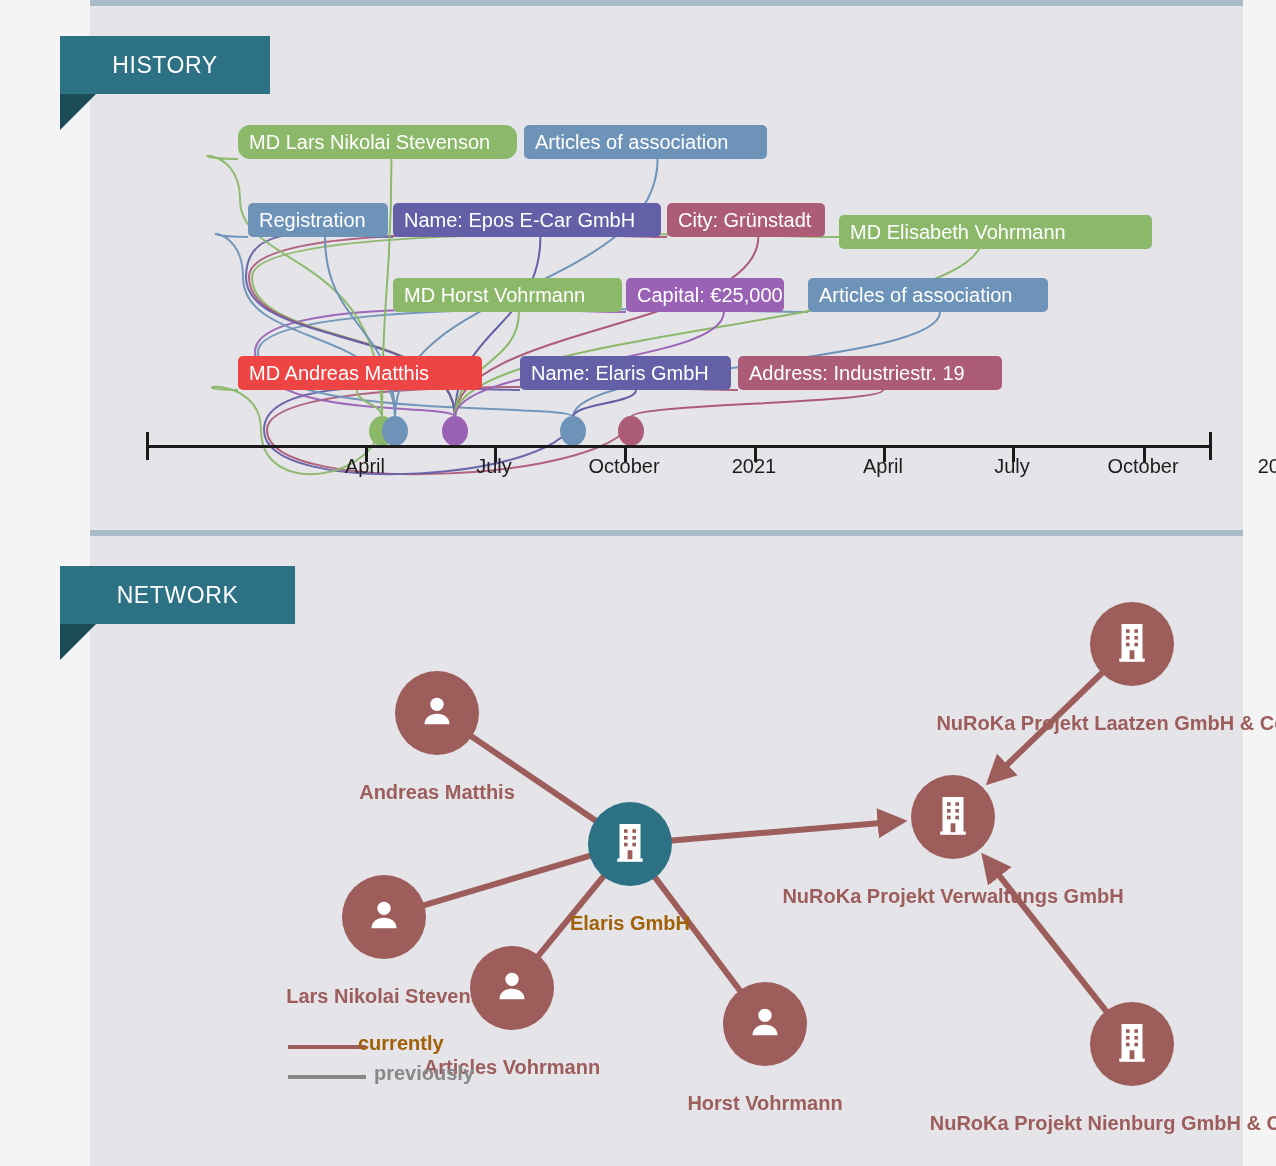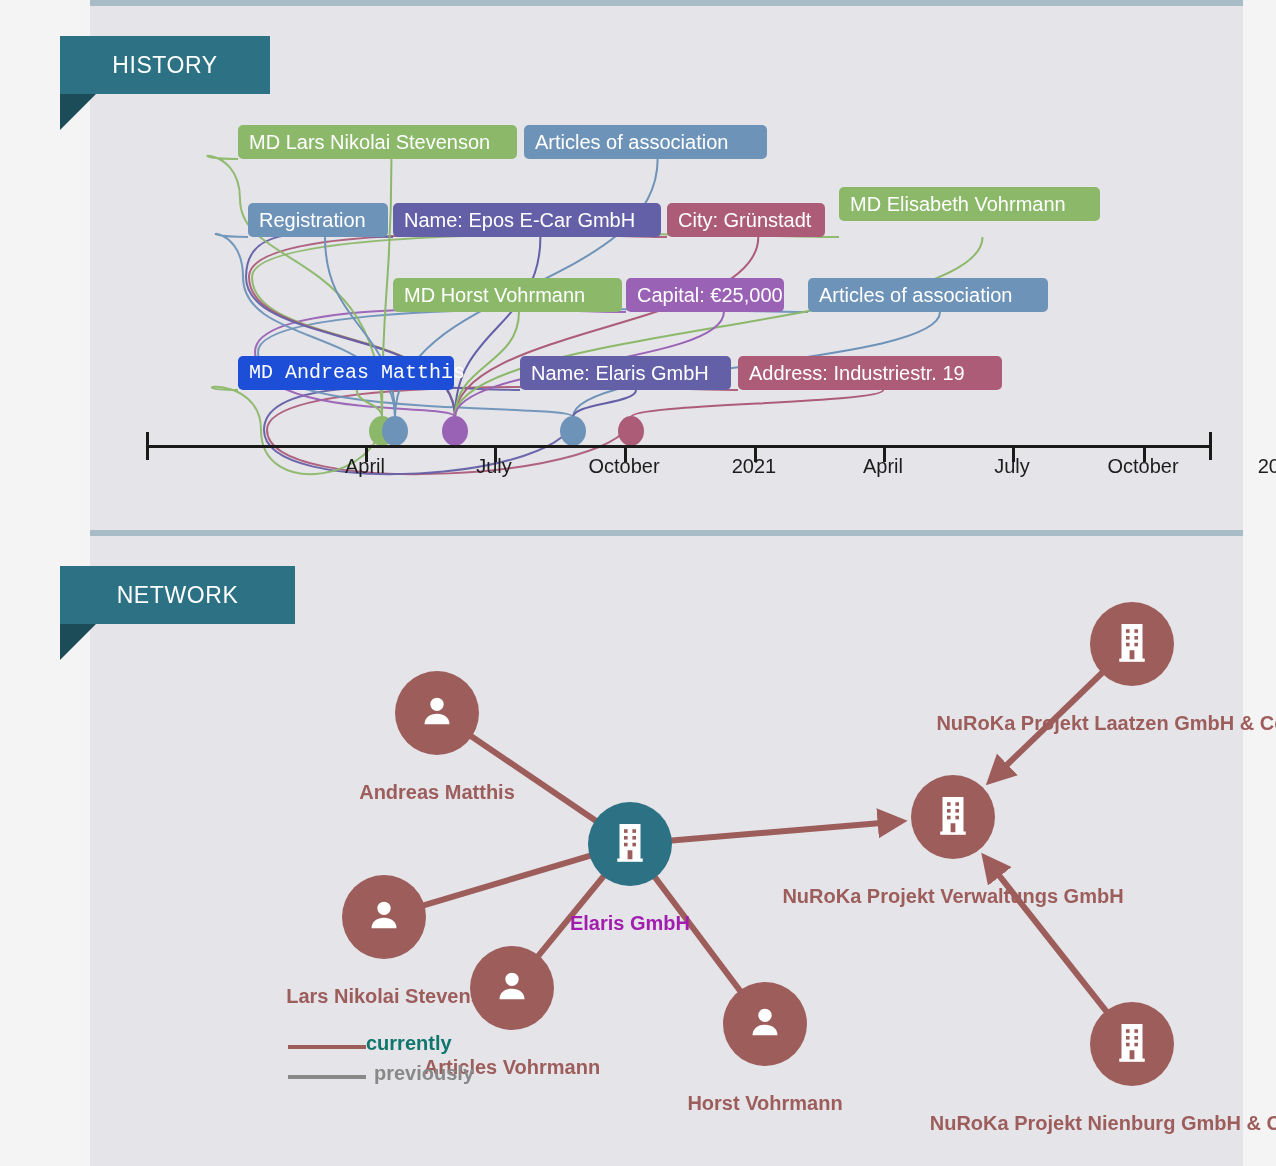--- a/index.html
+++ b/index.html
@@ -49,21 +49,21 @@
 
   
   #network{position:absolute;left:0;top:530px;width:1153px;height:636px;}
   svg.net{position:absolute;left:0;top:0;width:1153px;height:636px;}
   .node{position:absolute;border-radius:50%;display:flex;align-items:center;justify-content:center;}
   .node.person{background:#9c5d5b;}
   .node.company{background:#9c5d5b;}
   .node.focus{background:#2d7184;}
   .node-label{position:absolute;font-size:20px;font-weight:bold;
       color:#9c5d5b;white-space:nowrap;transform:translateX(-50%);}
-  .node-label.focus{color:#a21caf;}
+  .node-label.focus{color:#a16207;}
   .legend-line{position:absolute;height:4px;}
   .legend-text{position:absolute;font-size:20px;font-weight:bold;white-space:nowrap;}
 </style>
 </head>
 <body>
 
 <div class="panel">
 
   <div class="rule" id="rule-top"></div>
 
@@ -96,48 +96,48 @@
         <path d="M668.3,237 C668.3,327 365,327 365,417" fill="none" stroke="#ad5c78" stroke-width="2"></path>
         <path d="M892.55,237 C892.55,327 365,327 365,417" fill="none" stroke="#8cb86a" stroke-width="2"></path>
         <path d="M428.95000000000005,312 C428.95000000000005,364.5 365,364.5 365,417" fill="none" stroke="#8cb86a" stroke-width="2"></path>
         <path d="M633.9,312 C633.9,364.5 365,364.5 365,417" fill="none" stroke="#9a62b5" stroke-width="2"></path>
         <path d="M850,312 C850,364.5 483,364.5 483,417" fill="none" stroke="#6e93b8" stroke-width="2"></path>
         <path d="M266.8,390 C266.8,403.5 292,403.5 292,417" fill="none" stroke="#8cb86a" stroke-width="2"></path>
         <path d="M546.05,390 C546.05,403.5 483,403.5 483,417" fill="none" stroke="#6460a8" stroke-width="2"></path>
         <path d="M793.2,390 C793.2,403.5 541,403.5 541,417" fill="none" stroke="#ad5c78" stroke-width="2"></path>
       </svg>
     <div id="chips">
-        <div class="chip" style="left: 148px; top: 125px; width: 279px; background: rgb(140, 184, 106);">
+        <div class="chip" style="left: 148px; top: 125px; width: 279px; background: rgb(140, 184, 106); border-radius: 12px;">
           <span>MD Lars Nikolai Stevenson</span>
         </div>
         <div class="chip" style="left: 434px; top: 125px; width: 243px; background: rgb(110, 147, 184);">
           <span>Articles of association</span>
         </div>
         <div class="chip" style="left: 158px; top: 203px; width: 140px; background: rgb(110, 147, 184);">
           <span>Registration</span>
         </div>
         <div class="chip" style="left: 303px; top: 203px; width: 268px; background: rgb(100, 96, 168);">
           <span>Name: Epos E-Car GmbH</span>
         </div>
         <div class="chip" style="left: 577px; top: 203px; width: 158px; background: rgb(173, 92, 120);">
           <span>City: Grünstadt</span>
         </div>
-        <div class="chip" style="left: 749px; top: 187px; width: 261px; background: rgb(140, 184, 106);">
+        <div class="chip" style="left: 749px; top: 215px; width: 313px; background: rgb(140, 184, 106);">
           <span>MD Elisabeth Vohrmann</span>
         </div>
         <div class="chip" style="left: 303px; top: 278px; width: 229px; background: rgb(140, 184, 106);">
           <span>MD Horst Vohrmann</span>
         </div>
         <div class="chip" style="left: 536px; top: 278px; width: 158px; background: rgb(154, 98, 181);">
           <span>Capital: €25,000</span>
         </div>
         <div class="chip" style="left: 718px; top: 278px; width: 240px; background: rgb(110, 147, 184);">
           <span>Articles of association</span>
         </div>
-        <div class="chip" style="left: 148px; top: 356px; width: 216px; background: #1d4ed8; font-family: Liberation Mono, monospace;">
+        <div class="chip" style="left: 148px; top: 356px; width: 244px; background: #ef4444;">
           <span>MD Andreas Matthis</span>
         </div>
         <div class="chip" style="left: 430px; top: 356px; width: 211px; background: rgb(100, 96, 168);">
           <span>Name: Elaris GmbH</span>
         </div>
         <div class="chip" style="left: 648px; top: 356px; width: 264px; background: rgb(173, 92, 120);">
           <span>Address: Industriestr. 19</span>
         </div>
       </div>
     <div id="dots">
@@ -275,21 +275,21 @@
       <rect x="8" y="14.5" width="2.4" height="2.4"></rect>
       <rect x="13.6" y="14.5" width="2.4" height="2.4"></rect>
       <rect x="10.4" y="19.5" width="3.2" height="6"></rect>
     </g>
   </svg></span>
         </div>
         <div class="node-label" style="left: 1042px; top: 582px;">NuRoKa Projekt Nienburg GmbH &amp; Co. KG</div>
       </div>
     <div id="net-legend">
         <div class="legend-line" style="left: 198px; top: 515px; width: 78px; background: rgb(156, 93, 91);"></div>
-        <div class="legend-text" style="left: 276px; top: 502px; color: #0f766e;">currently</div>
+        <div class="legend-text" style="left: 268px; top: 502px; color: #a16207;">currently</div>
         <div class="legend-line" style="left: 198px; top: 545px; width: 78px; background: rgb(136, 136, 136);"></div>
         <div class="legend-text" style="left: 284px; top: 532px; color: rgb(136, 136, 136);">previously</div>
       </div>
   </div>
 
   <div class="ribbon" id="ribbon-history">
     <span class="ribbon-label">HISTORY</span>
     <span class="fold"></span>
   </div>
   <div class="ribbon" id="ribbon-network">

